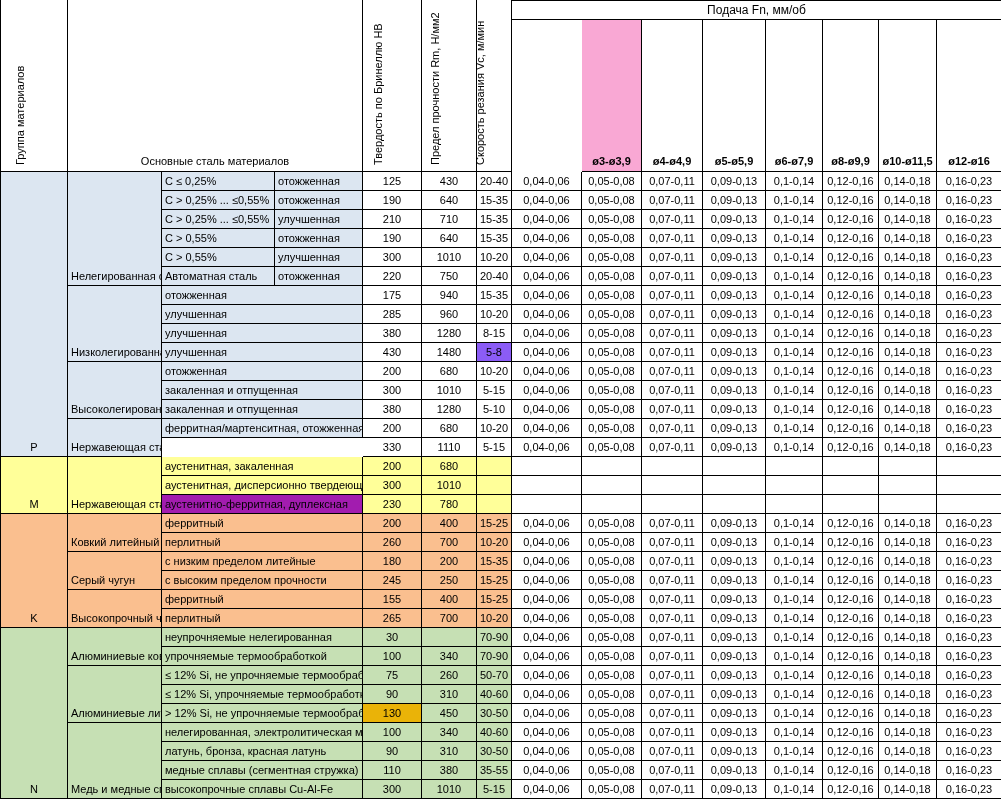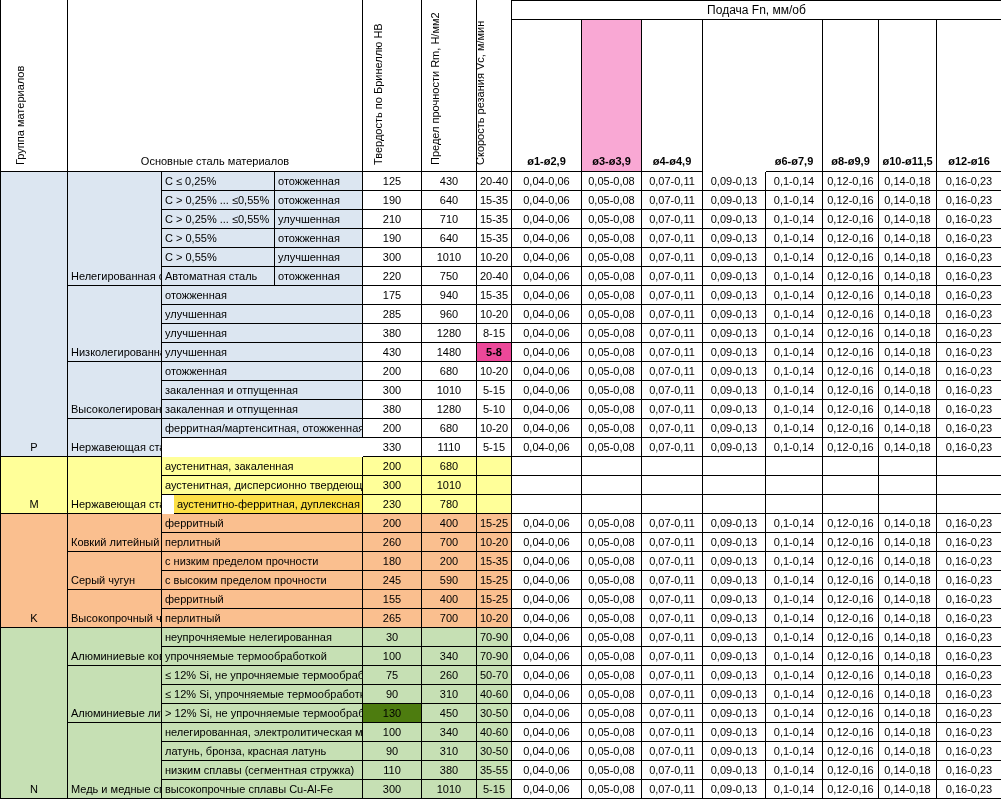--- a/index.html
+++ b/index.html
@@ -56,23 +56,23 @@
   </div>
   <div class="cell rot" style="grid-area:1/6/3/7">
     <span class="rot-label">Предел прочности Rm, Н/мм2</span>
   </div>
   <div class="cell rot" style="grid-area:1/7/3/8">
     <span class="rot-label">Скорость резания Vc, м/мин</span>
   </div>
   <div class="cell feed-title" style="grid-area:1/8/2/16">
     <span>Подача Fn, мм/об</span>
   </div>
-<div class="cell feed-col-hdr" style="grid-area: 2 / 8; background: rgb(255, 255, 255);">ø1-ø2,9</div>
     <div class="cell feed-col-hdr" style="grid-area: 2 / 9; background: #f9a8d4;">ø3-ø3,9</div>
     <div class="cell feed-col-hdr" style="grid-area: 2 / 10; background: rgb(255, 255, 255);">ø4-ø4,9</div>
+    <div class="cell feed-col-hdr" style="grid-area: 2 / 11; background: rgb(255, 255, 255);">ø5-ø5,9</div>
     <div class="cell feed-col-hdr" style="grid-area: 2 / 12; background: rgb(255, 255, 255);">ø6-ø7,9</div>
     <div class="cell feed-col-hdr" style="grid-area: 2 / 13; background: rgb(255, 255, 255);">ø8-ø9,9</div>
     <div class="cell feed-col-hdr" style="grid-area: 2 / 14; background: rgb(255, 255, 255);">ø10-ø11,5</div>
     <div class="cell feed-col-hdr" style="grid-area: 2 / 15; background: rgb(255, 255, 255);">ø12-ø16</div>
     <div class="cell bottom-center" style="grid-area: 3 / 1 / span 15; background: rgb(220, 230, 241);">P</div>
     <div class="cell bottom-left" style="grid-area: 3 / 2 / span 6; background: rgb(220, 230, 241);">Нелегированная сталь</div>
     <div class="cell txt" style="grid-area: 3 / 3; background: rgb(220, 230, 241);">C ≤ 0,25%</div>
     <div class="cell txt" style="grid-area: 3 / 4; background: rgb(220, 230, 241);">отожженная</div>
     <div class="cell num" style="grid-area: 3 / 5; background: rgb(255, 255, 255);">125</div>
     <div class="cell num" style="grid-area: 3 / 6; background: rgb(255, 255, 255);">430</div>
@@ -183,21 +183,21 @@
     <div class="cell num" style="grid-area: 11 / 9; background: rgb(255, 255, 255);">0,05-0,08</div>
     <div class="cell num" style="grid-area: 11 / 10; background: rgb(255, 255, 255);">0,07-0,11</div>
     <div class="cell num" style="grid-area: 11 / 11; background: rgb(255, 255, 255);">0,09-0,13</div>
     <div class="cell num" style="grid-area: 11 / 12; background: rgb(255, 255, 255);">0,1-0,14</div>
     <div class="cell num" style="grid-area: 11 / 13; background: rgb(255, 255, 255);">0,12-0,16</div>
     <div class="cell num" style="grid-area: 11 / 14; background: rgb(255, 255, 255);">0,14-0,18</div>
     <div class="cell num" style="grid-area: 11 / 15; background: rgb(255, 255, 255);">0,16-0,23</div>
     <div class="cell txt" style="grid-area: 12 / 3 / auto / span 2; background: rgb(220, 230, 241);">улучшенная</div>
     <div class="cell num" style="grid-area: 12 / 5; background: rgb(255, 255, 255);">430</div>
     <div class="cell num" style="grid-area: 12 / 6; background: rgb(255, 255, 255);">1480</div>
-    <div class="cell num" style="grid-area: 12 / 7; background: #ec4899; font-weight: bold;">5-8</div>
+    <div class="cell num" style="grid-area: 12 / 7; background: #8b5cf6;">5-8</div>
     <div class="cell num" style="grid-area: 12 / 8; background: rgb(255, 255, 255);">0,04-0,06</div>
     <div class="cell num" style="grid-area: 12 / 9; background: rgb(255, 255, 255);">0,05-0,08</div>
     <div class="cell num" style="grid-area: 12 / 10; background: rgb(255, 255, 255);">0,07-0,11</div>
     <div class="cell num" style="grid-area: 12 / 11; background: rgb(255, 255, 255);">0,09-0,13</div>
     <div class="cell num" style="grid-area: 12 / 12; background: rgb(255, 255, 255);">0,1-0,14</div>
     <div class="cell num" style="grid-area: 12 / 13; background: rgb(255, 255, 255);">0,12-0,16</div>
     <div class="cell num" style="grid-area: 12 / 14; background: rgb(255, 255, 255);">0,14-0,18</div>
     <div class="cell num" style="grid-area: 12 / 15; background: rgb(255, 255, 255);">0,16-0,23</div>
     <div class="cell bottom-left" style="grid-area: 13 / 2 / span 3; background: rgb(220, 230, 241);">Высоколегированная сталь</div>
     <div class="cell txt" style="grid-area: 13 / 3 / auto / span 2; background: rgb(220, 230, 241);">отожженная</div>
@@ -279,21 +279,21 @@
     <div class="cell num" style="grid-area: 19 / 6; background: rgb(255, 255, 153);">1010</div>
     <div class="cell num" style="grid-area: 19 / 7; background: rgb(255, 255, 153);"></div>
     <div class="cell num" style="grid-area: 19 / 8; background: rgb(255, 255, 255);"></div>
     <div class="cell num" style="grid-area: 19 / 9; background: rgb(255, 255, 255);"></div>
     <div class="cell num" style="grid-area: 19 / 10; background: rgb(255, 255, 255);"></div>
     <div class="cell num" style="grid-area: 19 / 11; background: rgb(255, 255, 255);"></div>
     <div class="cell num" style="grid-area: 19 / 12; background: rgb(255, 255, 255);"></div>
     <div class="cell num" style="grid-area: 19 / 13; background: rgb(255, 255, 255);"></div>
     <div class="cell num" style="grid-area: 19 / 14; background: rgb(255, 255, 255);"></div>
     <div class="cell num" style="grid-area: 19 / 15; background: rgb(255, 255, 255);"></div>
-    <div class="cell txt" style="grid-area: 20 / 3 / auto / span 2; background: #fde047; margin-left: 12px;">аустенитно-ферритная, дуплексная</div>
+    <div class="cell txt" style="grid-area: 20 / 3 / auto / span 2; background: #a21caf;">аустенитно-ферритная, дуплексная</div>
     <div class="cell num" style="grid-area: 20 / 5; background: rgb(255, 255, 153);">230</div>
     <div class="cell num" style="grid-area: 20 / 6; background: rgb(255, 255, 153);">780</div>
     <div class="cell num" style="grid-area: 20 / 7; background: rgb(255, 255, 153);"></div>
     <div class="cell num" style="grid-area: 20 / 8; background: rgb(255, 255, 255);"></div>
     <div class="cell num" style="grid-area: 20 / 9; background: rgb(255, 255, 255);"></div>
     <div class="cell num" style="grid-area: 20 / 10; background: rgb(255, 255, 255);"></div>
     <div class="cell num" style="grid-area: 20 / 11; background: rgb(255, 255, 255);"></div>
     <div class="cell num" style="grid-area: 20 / 12; background: rgb(255, 255, 255);"></div>
     <div class="cell num" style="grid-area: 20 / 13; background: rgb(255, 255, 255);"></div>
     <div class="cell num" style="grid-area: 20 / 14; background: rgb(255, 255, 255);"></div>
@@ -318,35 +318,35 @@
     <div class="cell num" style="grid-area: 22 / 7; background: rgb(250, 191, 143);">10-20</div>
     <div class="cell num" style="grid-area: 22 / 8; background: rgb(255, 255, 255);">0,04-0,06</div>
     <div class="cell num" style="grid-area: 22 / 9; background: rgb(255, 255, 255);">0,05-0,08</div>
     <div class="cell num" style="grid-area: 22 / 10; background: rgb(255, 255, 255);">0,07-0,11</div>
     <div class="cell num" style="grid-area: 22 / 11; background: rgb(255, 255, 255);">0,09-0,13</div>
     <div class="cell num" style="grid-area: 22 / 12; background: rgb(255, 255, 255);">0,1-0,14</div>
     <div class="cell num" style="grid-area: 22 / 13; background: rgb(255, 255, 255);">0,12-0,16</div>
     <div class="cell num" style="grid-area: 22 / 14; background: rgb(255, 255, 255);">0,14-0,18</div>
     <div class="cell num" style="grid-area: 22 / 15; background: rgb(255, 255, 255);">0,16-0,23</div>
     <div class="cell bottom-left" style="grid-area: 23 / 2 / span 2; background: rgb(250, 191, 143);">Серый чугун</div>
-    <div class="cell txt" style="grid-area: 23 / 3 / auto / span 2; background: rgb(250, 191, 143);">с низким пределом прочности</div>
+    <div class="cell txt" style="grid-area: 23 / 3 / auto / span 2; background: rgb(250, 191, 143);">с низким пределом литейные</div>
     <div class="cell num" style="grid-area: 23 / 5; background: rgb(250, 191, 143);">180</div>
     <div class="cell num" style="grid-area: 23 / 6; background: rgb(250, 191, 143);">200</div>
     <div class="cell num" style="grid-area: 23 / 7; background: rgb(250, 191, 143);">15-35</div>
     <div class="cell num" style="grid-area: 23 / 8; background: rgb(255, 255, 255);">0,04-0,06</div>
     <div class="cell num" style="grid-area: 23 / 9; background: rgb(255, 255, 255);">0,05-0,08</div>
     <div class="cell num" style="grid-area: 23 / 10; background: rgb(255, 255, 255);">0,07-0,11</div>
     <div class="cell num" style="grid-area: 23 / 11; background: rgb(255, 255, 255);">0,09-0,13</div>
     <div class="cell num" style="grid-area: 23 / 12; background: rgb(255, 255, 255);">0,1-0,14</div>
     <div class="cell num" style="grid-area: 23 / 13; background: rgb(255, 255, 255);">0,12-0,16</div>
     <div class="cell num" style="grid-area: 23 / 14; background: rgb(255, 255, 255);">0,14-0,18</div>
     <div class="cell num" style="grid-area: 23 / 15; background: rgb(255, 255, 255);">0,16-0,23</div>
     <div class="cell txt" style="grid-area: 24 / 3 / auto / span 2; background: rgb(250, 191, 143);">с высоким пределом прочности</div>
     <div class="cell num" style="grid-area: 24 / 5; background: rgb(250, 191, 143);">245</div>
-    <div class="cell num" style="grid-area: 24 / 6; background: rgb(250, 191, 143);">590</div>
+    <div class="cell num" style="grid-area: 24 / 6; background: rgb(250, 191, 143);">250</div>
     <div class="cell num" style="grid-area: 24 / 7; background: rgb(250, 191, 143);">15-25</div>
     <div class="cell num" style="grid-area: 24 / 8; background: rgb(255, 255, 255);">0,04-0,06</div>
     <div class="cell num" style="grid-area: 24 / 9; background: rgb(255, 255, 255);">0,05-0,08</div>
     <div class="cell num" style="grid-area: 24 / 10; background: rgb(255, 255, 255);">0,07-0,11</div>
     <div class="cell num" style="grid-area: 24 / 11; background: rgb(255, 255, 255);">0,09-0,13</div>
     <div class="cell num" style="grid-area: 24 / 12; background: rgb(255, 255, 255);">0,1-0,14</div>
     <div class="cell num" style="grid-area: 24 / 13; background: rgb(255, 255, 255);">0,12-0,16</div>
     <div class="cell num" style="grid-area: 24 / 14; background: rgb(255, 255, 255);">0,14-0,18</div>
     <div class="cell num" style="grid-area: 24 / 15; background: rgb(255, 255, 255);">0,16-0,23</div>
     <div class="cell bottom-left" style="grid-area: 25 / 2 / span 2; background: rgb(250, 191, 143);">Высокопрочный чугун</div>
@@ -419,21 +419,21 @@
     <div class="cell num" style="grid-area: 30 / 7; background: rgb(198, 224, 180);">40-60</div>
     <div class="cell num" style="grid-area: 30 / 8; background: rgb(255, 255, 255);">0,04-0,06</div>
     <div class="cell num" style="grid-area: 30 / 9; background: rgb(255, 255, 255);">0,05-0,08</div>
     <div class="cell num" style="grid-area: 30 / 10; background: rgb(255, 255, 255);">0,07-0,11</div>
     <div class="cell num" style="grid-area: 30 / 11; background: rgb(255, 255, 255);">0,09-0,13</div>
     <div class="cell num" style="grid-area: 30 / 12; background: rgb(255, 255, 255);">0,1-0,14</div>
     <div class="cell num" style="grid-area: 30 / 13; background: rgb(255, 255, 255);">0,12-0,16</div>
     <div class="cell num" style="grid-area: 30 / 14; background: rgb(255, 255, 255);">0,14-0,18</div>
     <div class="cell num" style="grid-area: 30 / 15; background: rgb(255, 255, 255);">0,16-0,23</div>
     <div class="cell txt" style="grid-area: 31 / 3 / auto / span 2; background: rgb(198, 224, 180);">&gt; 12% Si, не упрочняемые термообработкой</div>
-    <div class="cell num" style="grid-area: 31 / 5; background: #4d7c0f;">130</div>
+    <div class="cell num" style="grid-area: 31 / 5; background: #eab308;">130</div>
     <div class="cell num" style="grid-area: 31 / 6; background: rgb(198, 224, 180);">450</div>
     <div class="cell num" style="grid-area: 31 / 7; background: rgb(198, 224, 180);">30-50</div>
     <div class="cell num" style="grid-area: 31 / 8; background: rgb(255, 255, 255);">0,04-0,06</div>
     <div class="cell num" style="grid-area: 31 / 9; background: rgb(255, 255, 255);">0,05-0,08</div>
     <div class="cell num" style="grid-area: 31 / 10; background: rgb(255, 255, 255);">0,07-0,11</div>
     <div class="cell num" style="grid-area: 31 / 11; background: rgb(255, 255, 255);">0,09-0,13</div>
     <div class="cell num" style="grid-area: 31 / 12; background: rgb(255, 255, 255);">0,1-0,14</div>
     <div class="cell num" style="grid-area: 31 / 13; background: rgb(255, 255, 255);">0,12-0,16</div>
     <div class="cell num" style="grid-area: 31 / 14; background: rgb(255, 255, 255);">0,14-0,18</div>
     <div class="cell num" style="grid-area: 31 / 15; background: rgb(255, 255, 255);">0,16-0,23</div>
@@ -455,21 +455,21 @@
     <div class="cell num" style="grid-area: 33 / 6; background: rgb(198, 224, 180);">310</div>
     <div class="cell num" style="grid-area: 33 / 7; background: rgb(198, 224, 180);">30-50</div>
     <div class="cell num" style="grid-area: 33 / 8; background: rgb(255, 255, 255);">0,04-0,06</div>
     <div class="cell num" style="grid-area: 33 / 9; background: rgb(255, 255, 255);">0,05-0,08</div>
     <div class="cell num" style="grid-area: 33 / 10; background: rgb(255, 255, 255);">0,07-0,11</div>
     <div class="cell num" style="grid-area: 33 / 11; background: rgb(255, 255, 255);">0,09-0,13</div>
     <div class="cell num" style="grid-area: 33 / 12; background: rgb(255, 255, 255);">0,1-0,14</div>
     <div class="cell num" style="grid-area: 33 / 13; background: rgb(255, 255, 255);">0,12-0,16</div>
     <div class="cell num" style="grid-area: 33 / 14; background: rgb(255, 255, 255);">0,14-0,18</div>
     <div class="cell num" style="grid-area: 33 / 15; background: rgb(255, 255, 255);">0,16-0,23</div>
-    <div class="cell txt" style="grid-area: 34 / 3 / auto / span 2; background: rgb(198, 224, 180);">низким сплавы (сегментная стружка)</div>
+    <div class="cell txt" style="grid-area: 34 / 3 / auto / span 2; background: rgb(198, 224, 180);">медные сплавы (сегментная стружка)</div>
     <div class="cell num" style="grid-area: 34 / 5; background: rgb(198, 224, 180);">110</div>
     <div class="cell num" style="grid-area: 34 / 6; background: rgb(198, 224, 180);">380</div>
     <div class="cell num" style="grid-area: 34 / 7; background: rgb(198, 224, 180);">35-55</div>
     <div class="cell num" style="grid-area: 34 / 8; background: rgb(255, 255, 255);">0,04-0,06</div>
     <div class="cell num" style="grid-area: 34 / 9; background: rgb(255, 255, 255);">0,05-0,08</div>
     <div class="cell num" style="grid-area: 34 / 10; background: rgb(255, 255, 255);">0,07-0,11</div>
     <div class="cell num" style="grid-area: 34 / 11; background: rgb(255, 255, 255);">0,09-0,13</div>
     <div class="cell num" style="grid-area: 34 / 12; background: rgb(255, 255, 255);">0,1-0,14</div>
     <div class="cell num" style="grid-area: 34 / 13; background: rgb(255, 255, 255);">0,12-0,16</div>
     <div class="cell num" style="grid-area: 34 / 14; background: rgb(255, 255, 255);">0,14-0,18</div>

